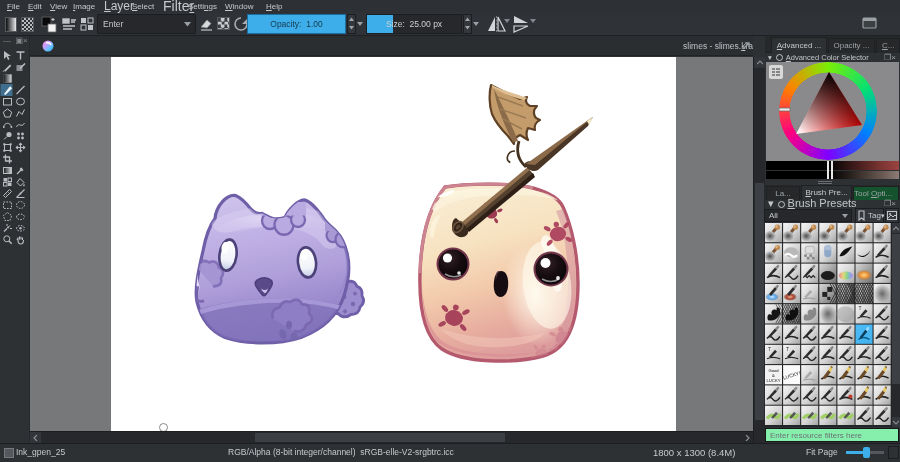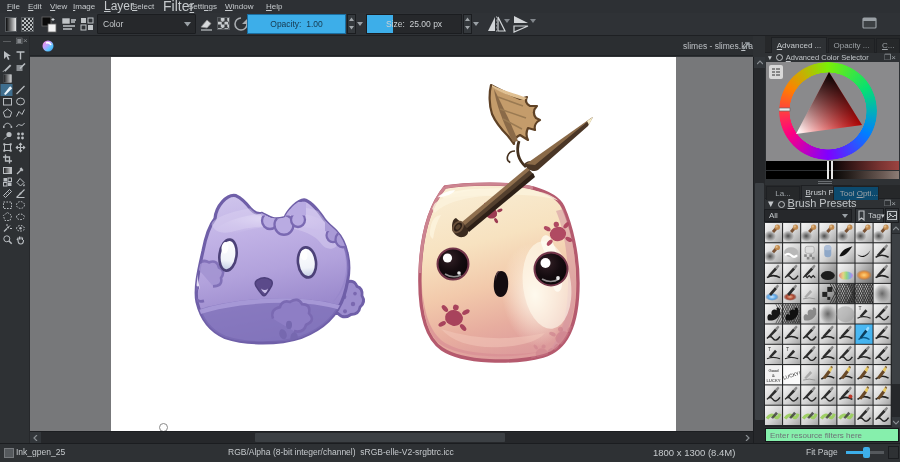--- a/index.html
+++ b/index.html
@@ -35,21 +35,21 @@
   </svg>
 <svg class="ab" style="left:80px;top:17px" width="15" height="15">
     <g fill="#c0c4c7">
       <rect x="1" y="1" width="5" height="5"></rect>
       <rect x="8" y="1" width="5" height="5" fill="none" stroke="#c0c4c7"></rect>
       <rect x="1" y="8" width="5" height="5" fill="none" stroke="#c0c4c7"></rect>
       <rect x="8" y="8" width="5" height="5"></rect>
     </g>
   </svg>
 <div class="ab" style="left:97px;top:14px;width:99px;height:20px;background:#26282b;border:1px solid #1b1d20;border-radius:1px"></div>
-<div class="ab" style="left:103px;top:14px;line-height:20px;font-size:8.5px;color:#c6cacd">Color</div>
+<div class="ab" style="left:103px;top:14px;line-height:20px;font-size:8.5px;color:#c6cacd">Enter</div>
 <svg class="ab" style="left:184px;top:22px" width="8" height="6">
     <path d="M0,0 h7 l-3.5,4.5 Z" fill="#9aa0a5"></path>
   </svg>
 <svg class="ab" style="left:199px;top:16px" width="16" height="16">
     <path d="M2,11 L8,4 l4,3.5 L8,12 Z" fill="#d8dadc" stroke="#888" stroke-width="0.8"></path>
     <path d="M2,14 h11" stroke="#c0c4c7" stroke-width="1.2"></path>
   </svg>
 <div class="ab" style="left:217px;top:17px;width:13px;height:13px;background:repeating-conic-gradient(#c8cccf 0 25%,#3a3d40 0 50%) 0 0/6.5px 6.5px;border:1px solid #55595d"></div>
 <svg class="ab" style="left:233px;top:16px" width="16" height="16">
     <path d="M8,2 a6,6 0 1 0 6,6" stroke="#a8acb0" stroke-width="1.6" fill="none"></path>
@@ -521,21 +521,21 @@
 <div class="ab" style="left:766px;top:161px;width:133px;height:9px;background:linear-gradient(90deg,#000 0,#000 47%,#2a1212 60%,#7a3432 86%,#9c4340 100%)"></div>
 <div class="ab" style="left:766px;top:171px;width:133px;height:8px;background:linear-gradient(90deg,#000 0,#000 47%,#241d1a 62%,#6b5a54 88%,#8d7d76 100%)"></div>
 <div class="ab" style="left:827px;top:161px;width:1.5px;height:18px;background:#e8e8e8"></div>
 <div class="ab" style="left:831px;top:161px;width:1.5px;height:18px;background:#e8e8e8"></div>
 <div class="ab" style="left:818px;top:181px;width:14px;height:1px;background:#6a6e72"></div>
 <div class="ab" style="left:818px;top:183px;width:14px;height:1px;background:#6a6e72"></div>
 
 <div class="ab" style="left:765px;top:185px;width:135px;height:14px;background:#26282a;border-bottom:1px solid #1e2023"></div>
 <div class="ab" style="left:766px;top:186px;width:34px;height:14px;background:#26282a;border:1px solid #1e2023;border-bottom:none;color:#9ea3a7;font-size:8px;text-align:center;line-height:13px;white-space:nowrap;overflow:hidden">La...</div>
 <div class="ab" style="left:801px;top:185px;width:51px;height:15px;background:#2e3134;border:1px solid #1e2023;border-bottom:none;color:#c6cacd;font-size:8px;text-align:center;line-height:14px;white-space:nowrap;overflow:hidden"><u>B</u>rush Pre...</div>
-<div class="ab" style="left:833px;top:186px;width:46px;height:14px;background:#0c4a6e;border:1px solid #1e2023;border-bottom:none;color:#9ea3a7;font-size:8px;text-align:right;line-height:13px;white-space:nowrap;overflow:hidden">Tool <u>O</u>pti...</div>
+<div class="ab" style="left:853px;top:186px;width:46px;height:14px;background:#14532d;border:1px solid #1e2023;border-bottom:none;color:#9ea3a7;font-size:8px;text-align:left;line-height:13px;white-space:nowrap;overflow:hidden">Tool <u>O</u>pti...</div>
 
 <div class="ab" style="left:768px;top:199px;width:130px;height:9px;color:#c2c6c9;font-size:11px;line-height:9px">▾<span style="display:inline-block;width:7px;height:7px;border:1px solid #c2c6c9;border-radius:50%;margin:0 3px 0 4px;vertical-align:-1px"></span><u>B</u>rush Presets</div>
 <div class="ab" style="left:884px;top:199px;width:16px;height:9px;color:#9ea3a7;font-size:8px;line-height:9px">❐×</div>
 
 <div class="ab" style="left:764px;top:209px;width:88px;height:13px;background:#26282b;border:1px solid #1b1d20"></div>
 <div class="ab" style="left:769px;top:209px;color:#c6cacd;font-size:8px;line-height:13px">All</div>
 <svg class="ab" style="left:842px;top:214px" width="7" height="5">
     <path d="M0,0 h6 l-3,4 Z" fill="#9aa0a5"></path>
   </svg>
 <div class="ab" style="left:855px;top:208px;width:29px;height:15px;background:#34383c;border:1px solid #1b1d20"></div>

